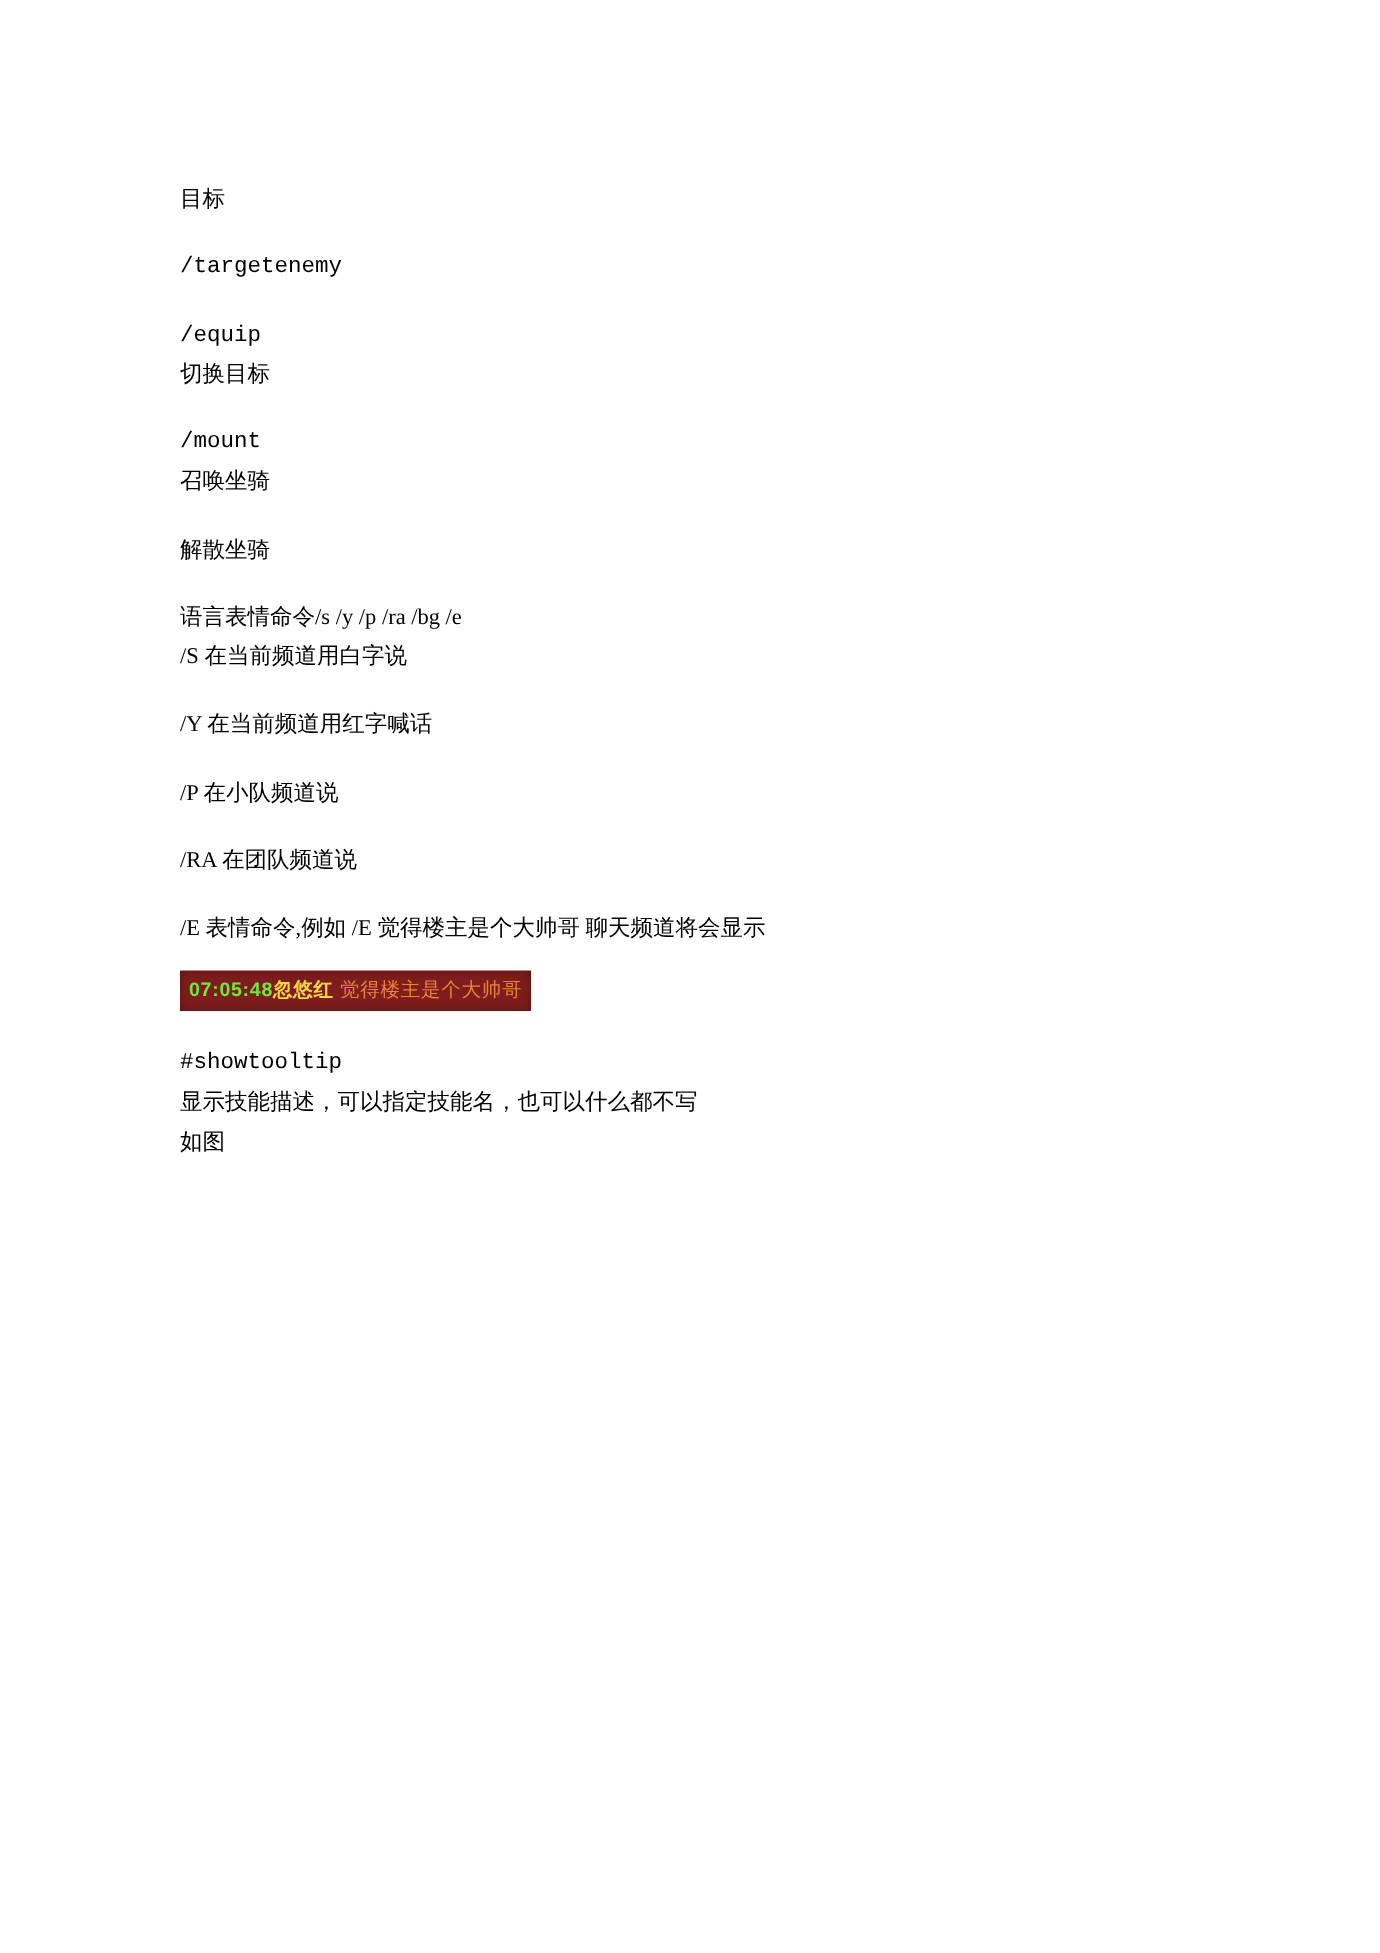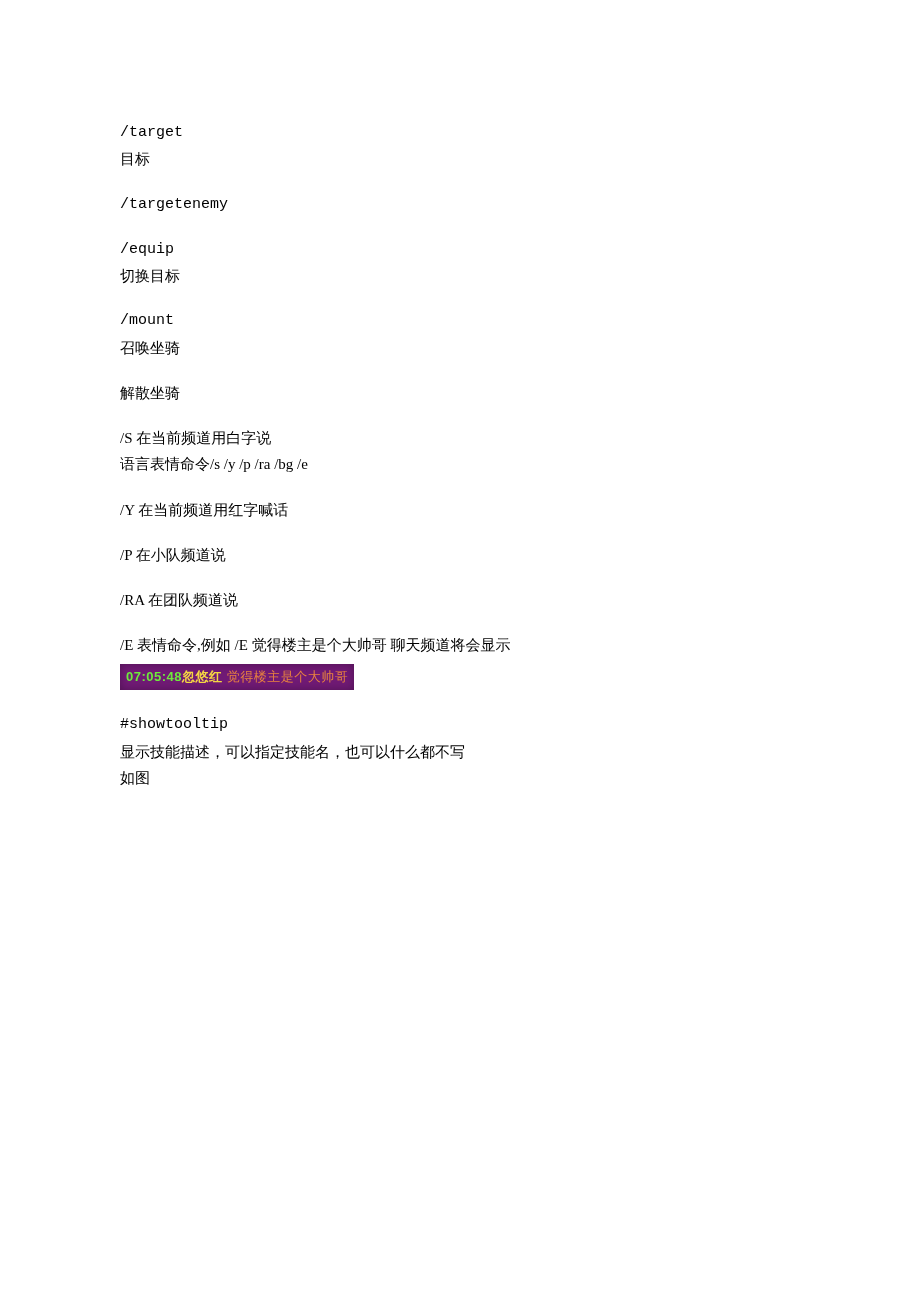--- a/index.html
+++ b/index.html
@@ -19,23 +19,23 @@
     }
     .section {
       margin-bottom: 19px;
     }
     .mono {
       font-family: "Courier New", monospace;
       font-size: 15px;
     }
     .chat-image {
       display: inline-block;
-      background: #701a75;
+      background: #7f1d1d;
       padding: 2px 6px;
-      margin-top: 5px;
+      margin-top: 15px;
       margin-bottom: 3px;
       font-family: "SimSun", "宋体", sans-serif;
       font-size: 13px;
       letter-spacing: 0.5px;
       box-shadow: 0 0 8px rgba(0,0,0,0.3) inset;
     }
     .chat-time {
       color: #6eea3c;
       font-weight: bold;
       font-family: Arial, sans-serif;
@@ -45,21 +45,20 @@
       font-weight: bold;
     }
     .chat-msg {
       color: #e8833e;
     }
   </style>
 </head>
 <body>
 
 <div class="section">
-  <div class="mono">/target</div>
   <div>目标</div>
 </div>
 
 <div class="section">
   <div class="mono">/targetenemy</div>
 </div>
 
 <div class="section">
   <div class="mono">/equip</div>
   <div>切换目标</div>
@@ -68,22 +67,22 @@
 <div class="section">
   <div class="mono">/mount</div>
   <div>召唤坐骑</div>
 </div>
 
 <div class="section">
   <div>解散坐骑</div>
 </div>
 
 <div class="section">
+  <div>语言表情命令/s /y /p /ra /bg /e</div>
   <div>/S 在当前频道用白字说</div>
-  <div>语言表情命令/s /y /p /ra /bg /e</div>
 </div>
 
 <div class="section">
   <div>/Y 在当前频道用红字喊话</div>
 </div>
 
 <div class="section">
   <div>/P 在小队频道说</div>
 </div>
 

